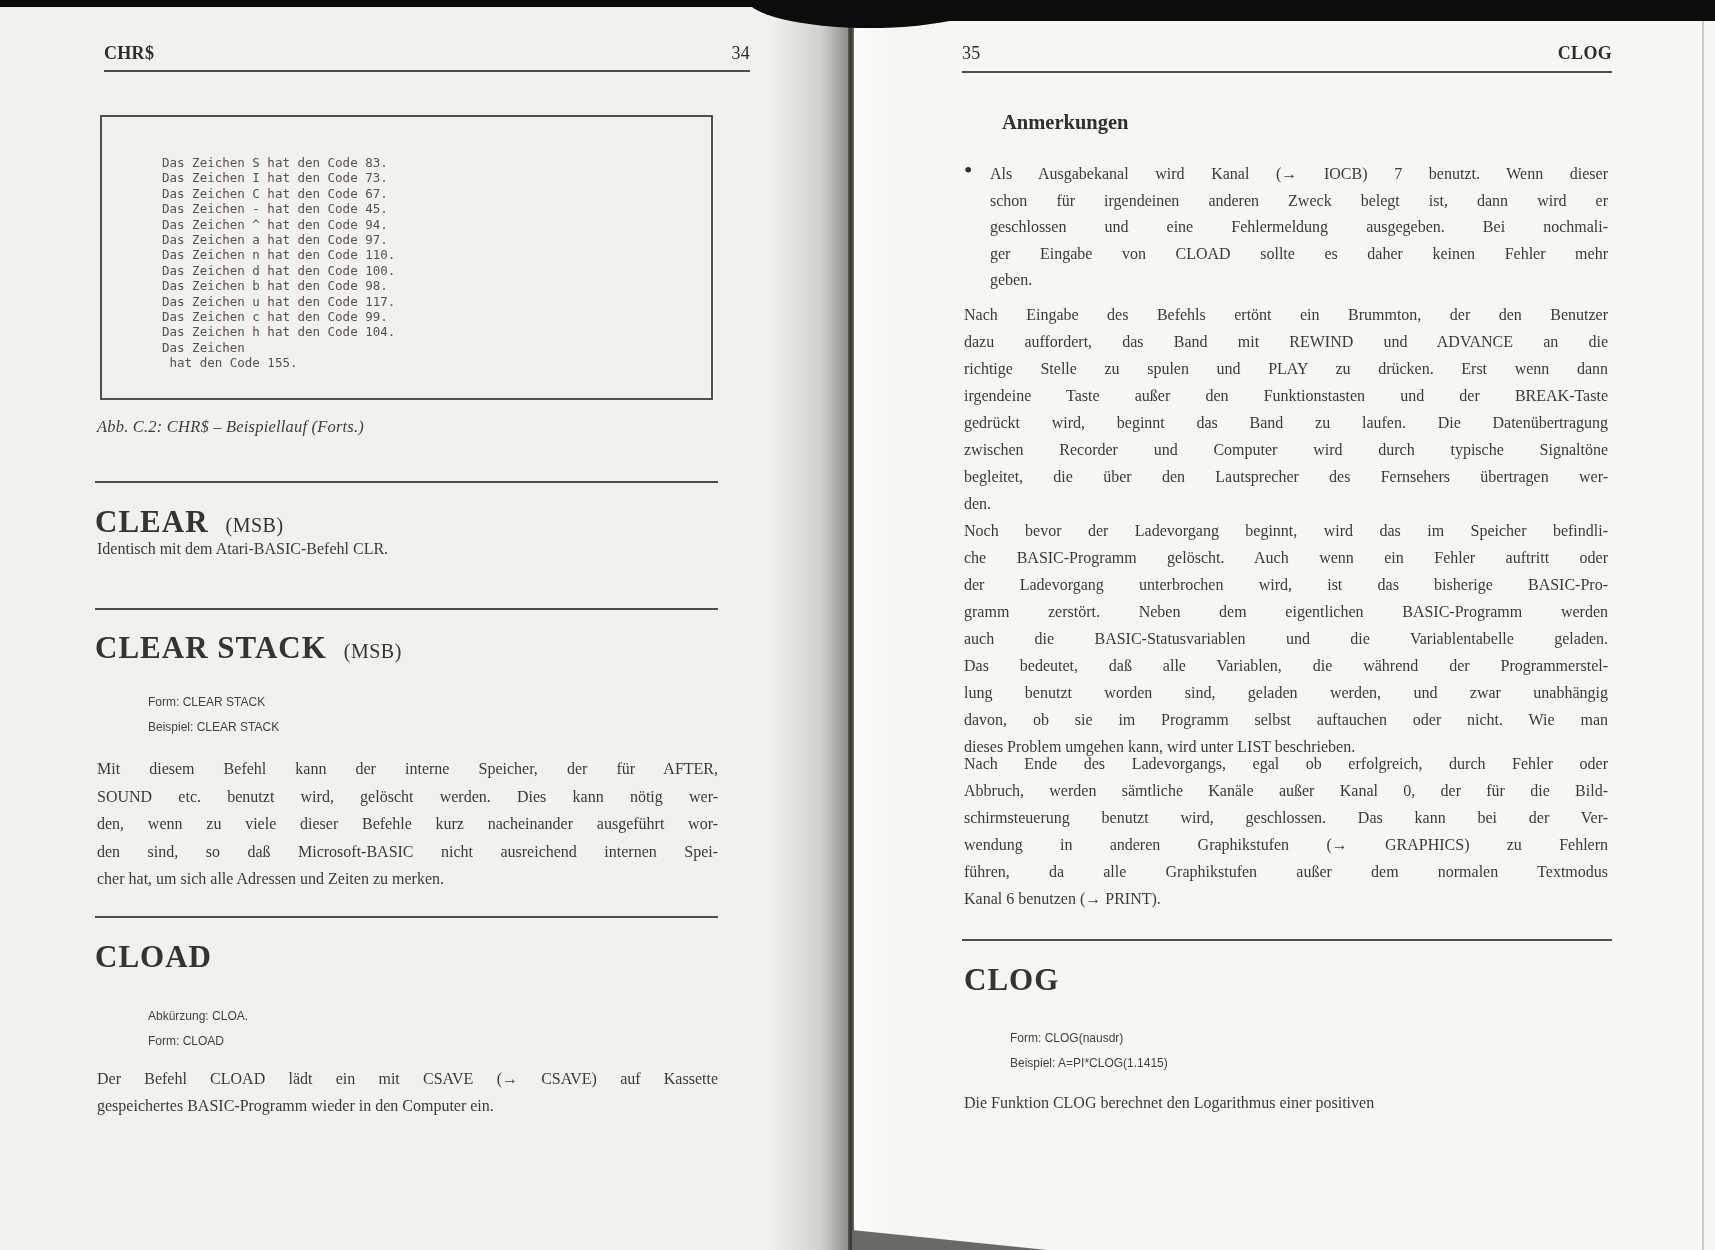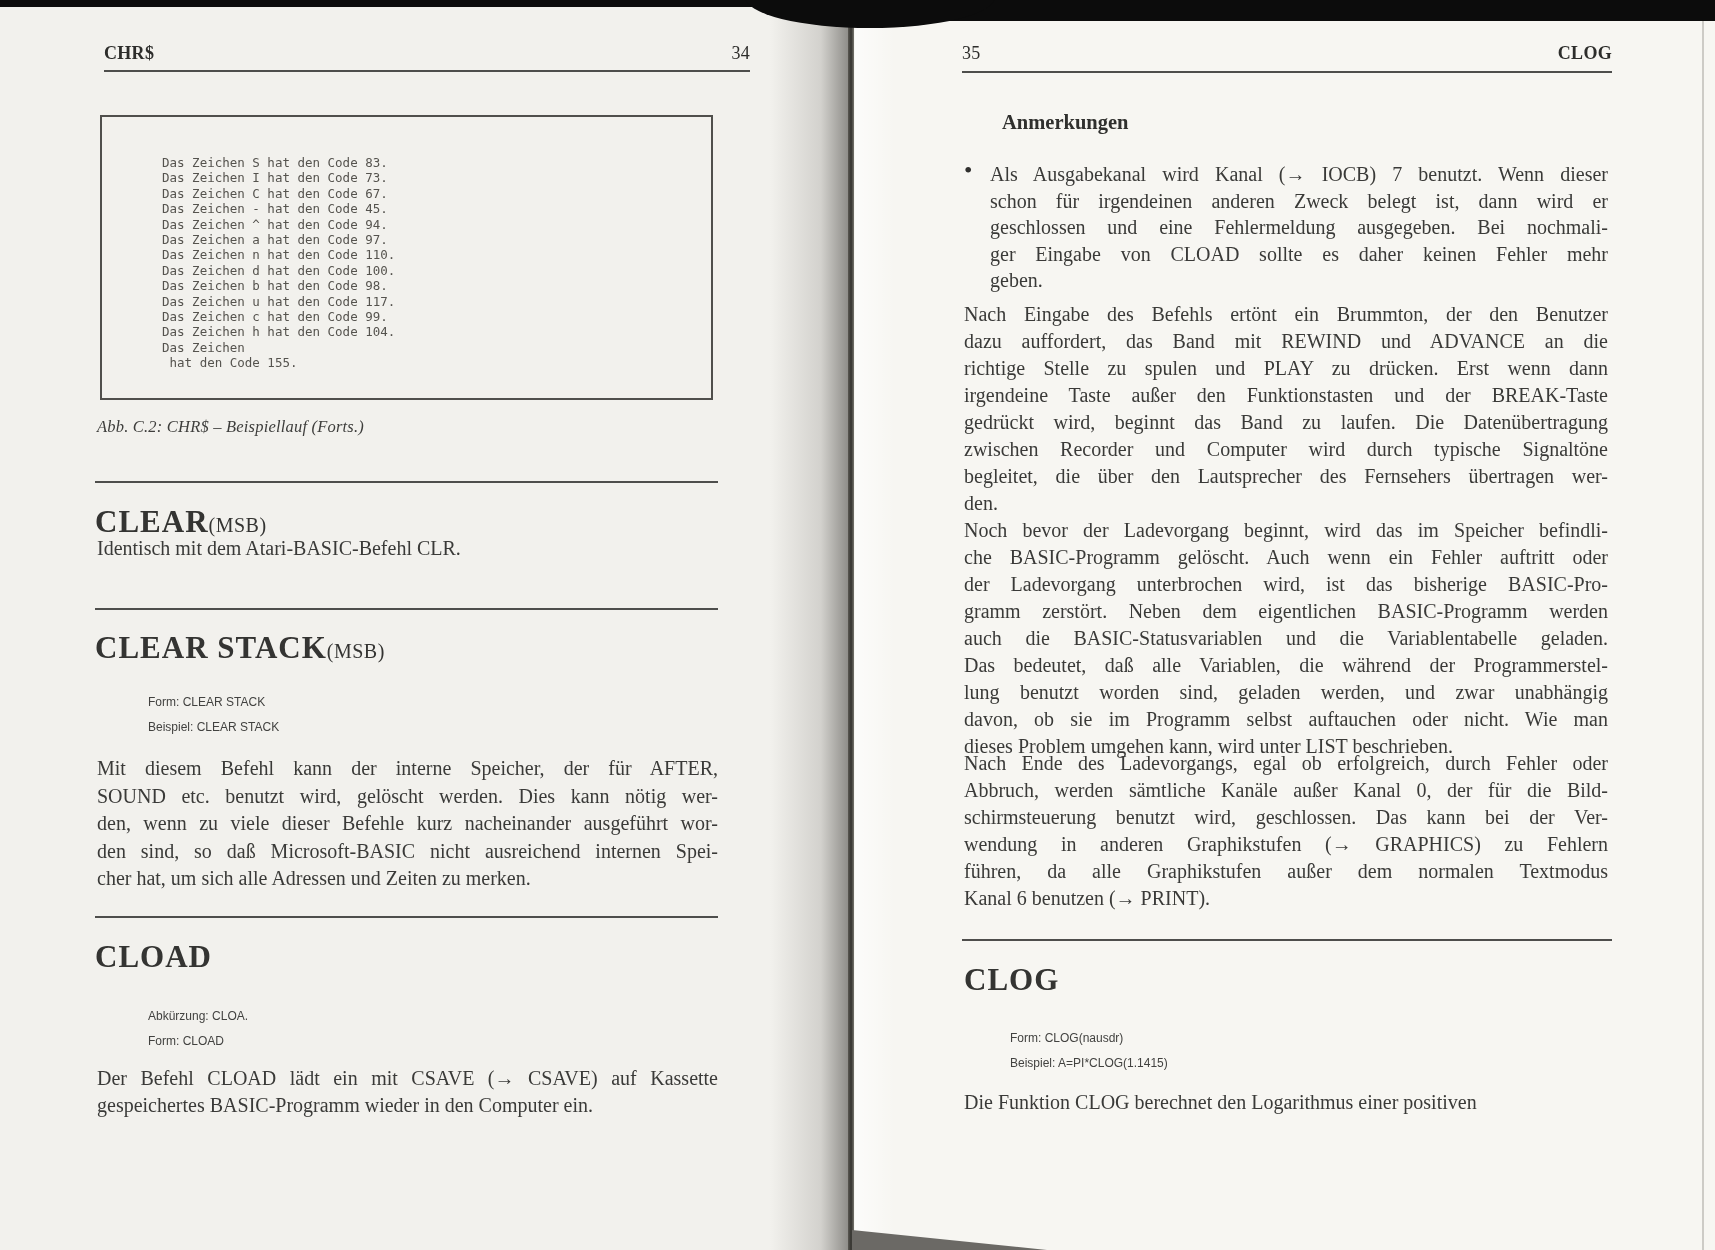--- a/index.html
+++ b/index.html
@@ -28,23 +28,23 @@
   .right-edge-line { left:1702px; top:20px; width:2px; height:1230px; background:rgba(125,123,117,0.35); }
 
   
   .hdr { display:flex; justify-content:space-between; align-items:flex-end;
     color:#2d2d2b; font-size:18px; line-height:1; letter-spacing:0.3px; }
   .hdr .t { font-weight:bold; }
   .rule { height:2px; background:#4e4e4c; }
 
   .sec-head { color:#343432; line-height:1; white-space:nowrap; }
   .sec-title { font-weight:bold; font-size:31px; letter-spacing:1px; }
-  .sec-qual  { font-size:20px; margin-left:0; letter-spacing:0.5px; }
-
-  .jlines { font-size:20px; line-height:27px; color:#3a3a38; }
+  .sec-qual  { font-size:20px; margin-left:17px; letter-spacing:0.5px; }
+
+  .jlines { font-size:16px; line-height:27px; color:#3a3a38; }
   .jlines > div { text-align:justify; text-align-last:justify; white-space:normal; }
   .jlines > div:last-child { text-align-last:left; }
   .lh275 > div { line-height:27.5px; }
   .lh265 > div { line-height:26.5px; }
 
   .spec { font-family:"Liberation Sans", sans-serif; font-size:12px; color:#424240; }
   .spec > div { line-height:24.5px; white-space:pre; }
 
   .code-box { left:100px; top:115px; width:613px; height:285px;
     border:2px solid #504f4c; box-sizing:border-box; }

